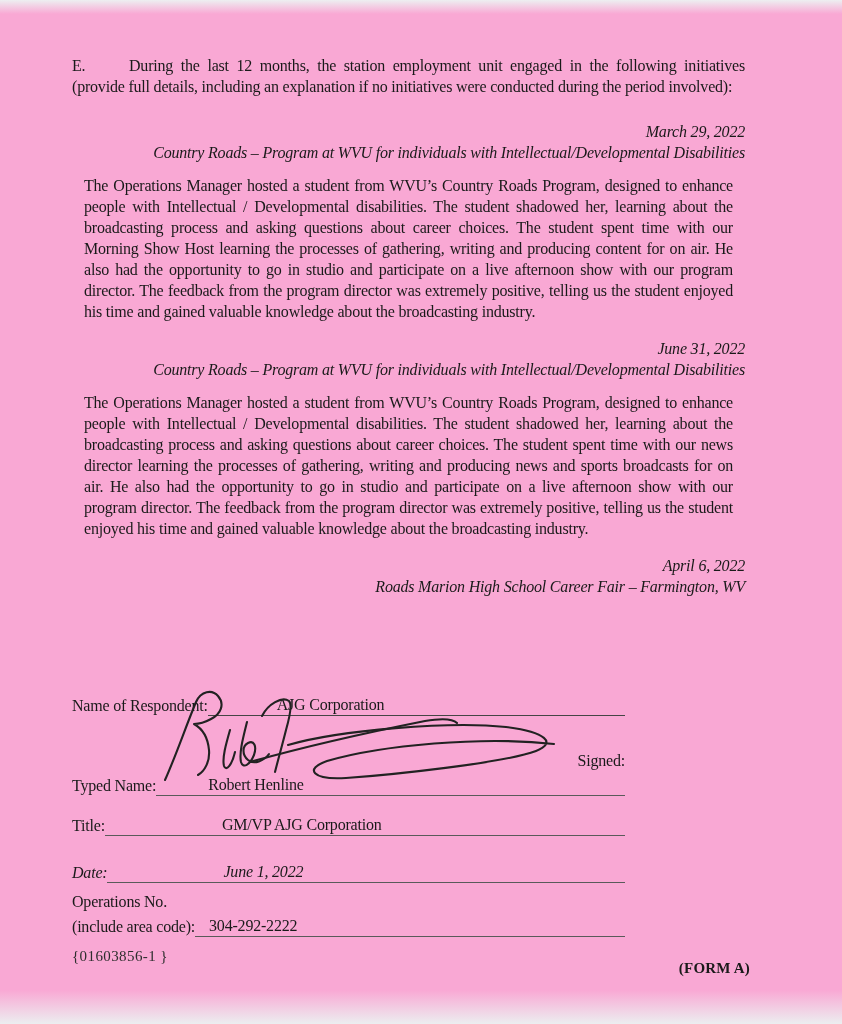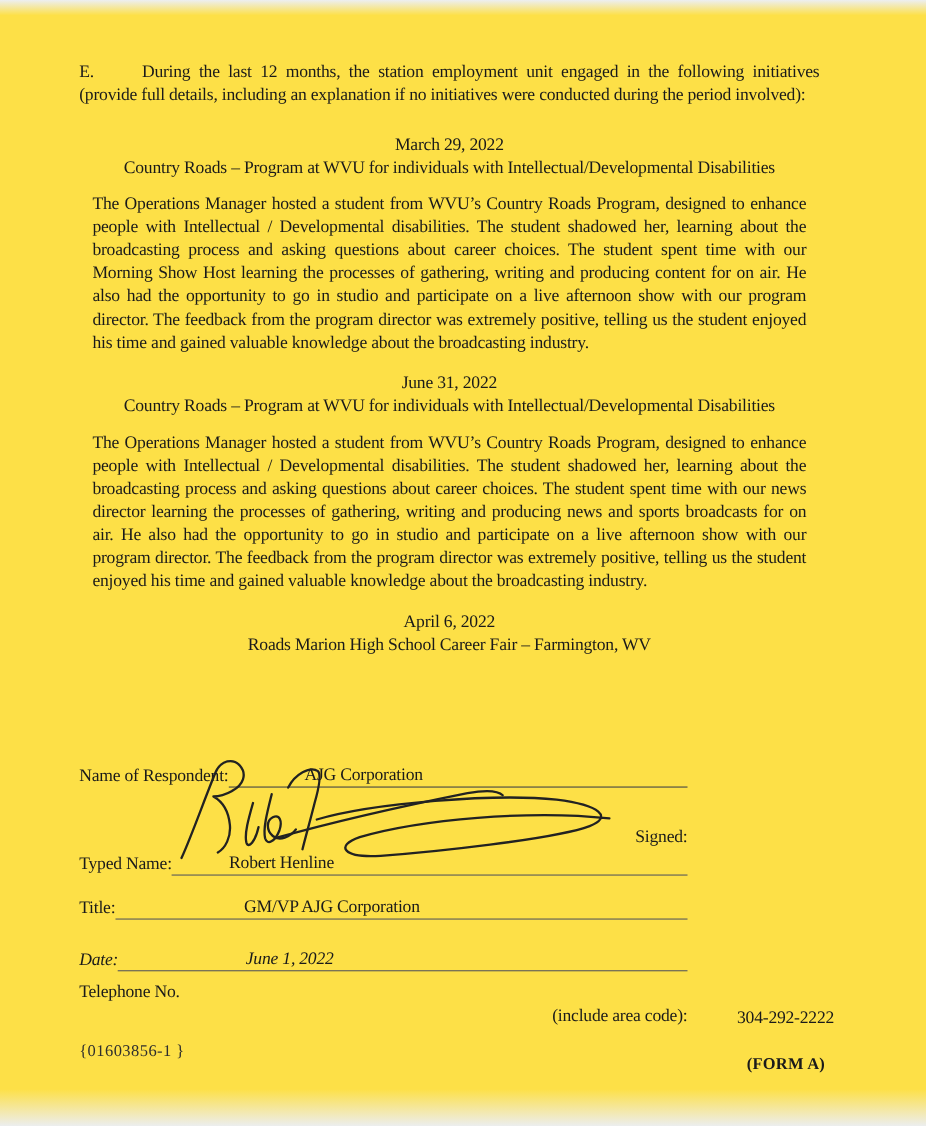--- a/index.html
+++ b/index.html
@@ -1,19 +1,19 @@
 <!DOCTYPE html>
 <html><head>
 <meta charset="utf-8">
 <style>
   html,body{margin:0;padding:0;background:#ffffff;}
   .page{
     position:relative;
     width:842px;height:1024px;
-    background:#fde047;
+    background:#f9a8d4;
     overflow:hidden;
     font-family:"Liberation Serif", serif;
     color:#1a1a1a;
   }
   .page::before{
     content:"";position:absolute;top:0;left:0;right:0;height:14px;
     background:linear-gradient(#edeff1, rgba(255,255,255,0));
     pointer-events:none;
   }
   .page::after{
@@ -22,45 +22,45 @@
     pointer-events:none;
   }
   .content{
     position:absolute;left:72px;top:55px;width:673px;
     font-size:16px;line-height:21px;letter-spacing:-0.2px;
     text-align:justify;
   }
   .para-e{margin:0 0 24px 0;}
   .e-label{display:inline-block;width:57px;}
   .initiative{margin:0 0 16px 0;}
-  .init-date,.init-title{text-align:center;}
+  .init-date,.init-title{text-align:right;font-style:italic;}
   .init-body{margin:12px;}
   
   .frow{
     position:absolute;left:72px;width:553px;height:23px;
     display:flex;align-items:flex-end;
     font-size:16px;letter-spacing:-0.2px;
   }
   .flabel{white-space:nowrap;line-height:20px;}
   .fline{flex:1;border-bottom:1.4px solid #454545;position:relative;height:100%;}
   .fline.faded{border-bottom-color:#5a5a5a;}
   .fvalue{position:absolute;bottom:1px;white-space:nowrap;line-height:19px;}
   .row-respondent{top:693;}
   .row-respondent{top:693px;}
   .row-signed{top:751px;flex-direction:column;}
   .row-typed{top:773px;}
   .row-title{top:813px;}
   .row-date{top:860px;font-style:italic;}
   .phone-label1{position:absolute;left:72px;top:893px;font-size:16px;letter-spacing:-0.2px;}
-  .row-phone{top:914px;flex-direction:column;}
+  .row-phone{top:914px;}
   .off-respondent{left:69px;}
   .off-typed{left:52px;}
   .off-title{left:117px;}
   .off-date{left:116px;}
-  .off-phone{left:45px;text-align:center;}
+  .off-phone{left:14px;text-align:center;}
   .signature-svg{
     position:absolute;left:150px;top:688px;width:410px;height:96px;
     z-index:5;pointer-events:none;
   }
   .doc-ref{
     position:absolute;left:72px;top:948px;
     font-size:15px;letter-spacing:0.4px;color:#2e2e2e;
     font-family:"Liberation Serif", serif;
   }
   .form-a{
@@ -120,21 +120,21 @@
       </span>
   </div>
 
   <div class="frow row-date">
     <span class="flabel">Date:</span>
     <span class="fline faded">
         <span class="fvalue off-date">June 1, 2022</span>
       </span>
   </div>
 
-  <div class="phone-label1">Telephone No.</div>
+  <div class="phone-label1">Operations No.</div>
 
   <div class="frow row-phone">
     <span class="flabel">(include area code):</span>
     <span class="fline faded">
         <span class="fvalue off-phone">304-292-2222</span>
       </span>
   </div>
 
   <svg class="signature-svg" viewBox="0 0 410 96" aria-hidden="true">
     <g fill="none" stroke="#222222" stroke-width="2.1" stroke-linecap="round" stroke-linejoin="round">

